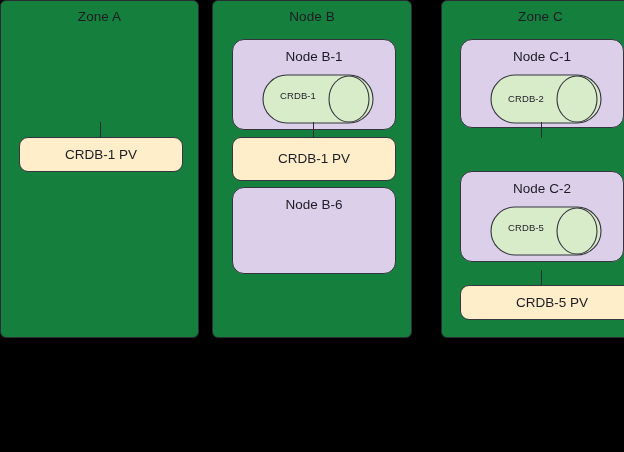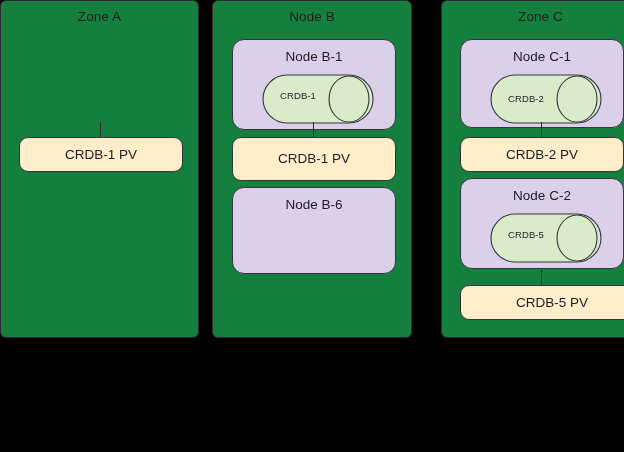--- a/index.html
+++ b/index.html
@@ -155,25 +155,22 @@
         <svg width="112" height="50" viewBox="0 0 112 50">
           <path d="M 25,1 L 87,1 A 24,24 0 0 1 87,49 L 25,49 A 24,24 0 0 1 25,1 Z" fill="#d9ecca" stroke="#35353f" stroke-width="1.1"></path>
           <ellipse cx="87" cy="25" rx="20" ry="23" fill="#d9ecca" stroke="#35353f" stroke-width="1.1"></ellipse>
         </svg>
         <div class="cyl-label" style="width:72px;">CRDB-2</div>
       </div>
     </div>
 
     <div class="connector" style="left:99px; top:121px; height:16px;"></div>
 
-    <div class="pv" style="left:18px; top:136px; width:164px; height:35px;">
-      <div class="pv-label">CRDB-2 PV</div>
-    </div>
 
-    <div class="node" style="left:18px; top:177px; width:164px; height:91px;">
+    <div class="node" style="left:18px; top:170px; width:164px; height:91px;">
       <div class="node-label">Node C-2</div>
 
       <div class="cyl" style="left:29px; top:34px; width:112px; height:44px;">
         <svg width="112" height="50" viewBox="0 0 112 50">
           <path d="M 25,1 L 87,1 A 24,24 0 0 1 87,49 L 25,49 A 24,24 0 0 1 25,1 Z" fill="#d9ecca" stroke="#35353f" stroke-width="1.1"></path>
           <ellipse cx="87" cy="25" rx="20" ry="23" fill="#d9ecca" stroke="#35353f" stroke-width="1.1"></ellipse>
         </svg>
         <div class="cyl-label" style="width:72px;">CRDB-5</div>
       </div>
     </div>

